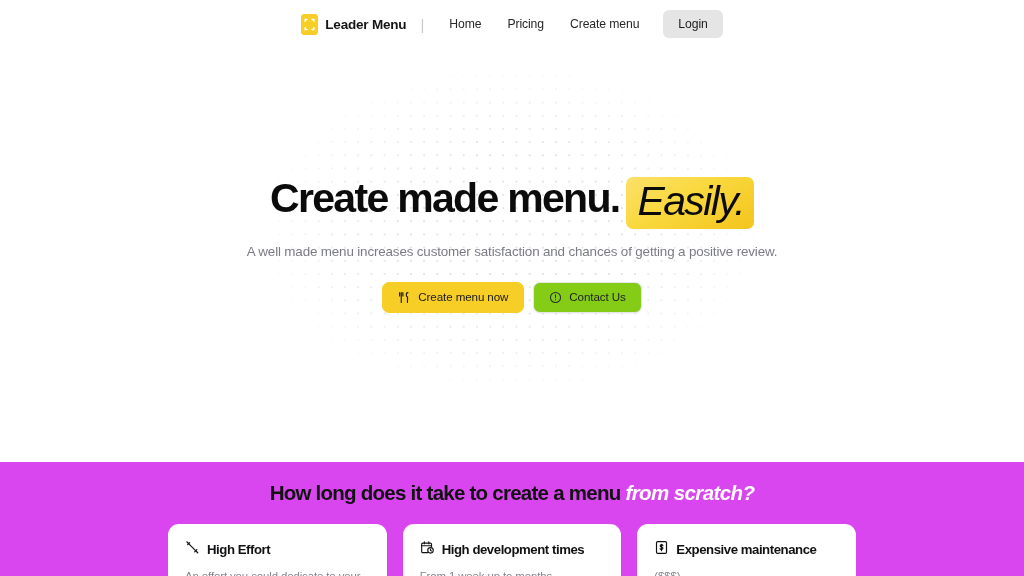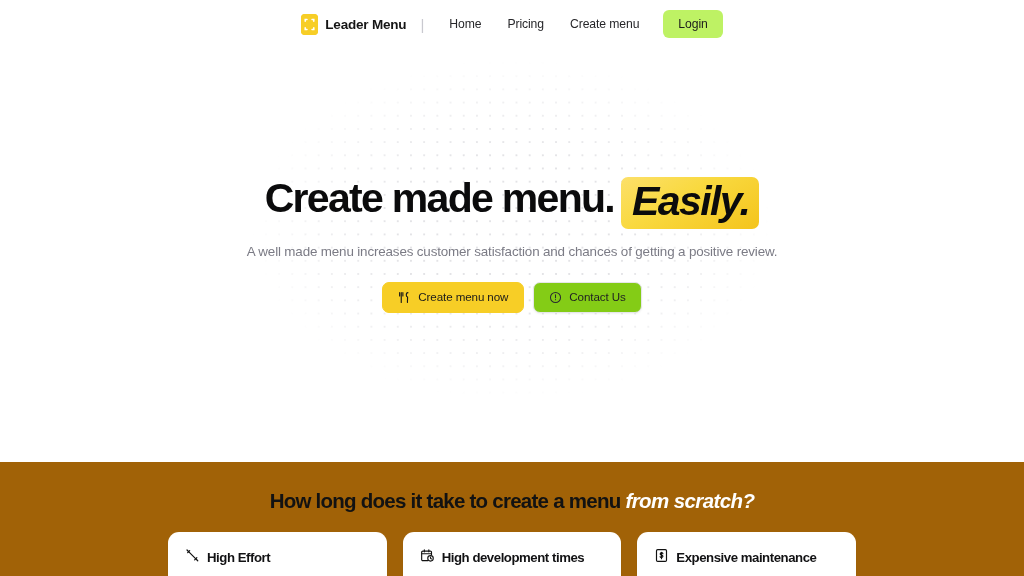--- a/index.html
+++ b/index.html
@@ -80,21 +80,21 @@
     text-decoration: none;
     padding: 6px 13px;
     white-space: nowrap;
     cursor: pointer;
     background: none;
     border: none;
     font-family: inherit;
   }
   .nav-login {
     margin-left: 11px;
-    background: #bef264;
+    background: #e5e5e5;
     color: #1c1c1c;
     font-size: 12.2px;
     font-weight: 500;
     letter-spacing: -0.1px;
     border: none;
     border-radius: 6px;
     padding: 7px 15px;
     cursor: pointer;
     font-family: inherit;
     white-space: nowrap;
@@ -136,21 +136,21 @@
     white-space: nowrap;
     display: block;
   }
   .hl {
     display: inline-block;
     background: linear-gradient(150deg, #FCE06A 0%, #F9D93F 42%, #F4C41C 100%);
     border-radius: 7px;
     padding: 4px 10px 7px 11px;
     margin-left: 7px;
     font-style: italic;
-    font-weight: 700;
+    font-weight: 400;
     letter-spacing: -1.6px;
     color: #0b0b0c;
     vertical-align: baseline;
     position: relative;
     top: 3px;
   }
   .hero-sub {
     margin: 16px auto 0;
     width: 580px;
     font-size: 13.4px;
@@ -189,22 +189,22 @@
     border: 1px solid #e6e6ea;
     color: #1f1f23;
     box-shadow: 0 1px 2px rgba(16,16,20,0.05);
   }
   .btn svg { display: block; flex: none; }
 
   
   .yellow-section {
     position: relative;
     height: 114px;
-    background: #a16207;
-    padding-top: 28px;
+    background: #d946ef;
+    padding-top: 20px;
     overflow: hidden;
   }
   .section-title {
     text-align: center;
     font-size: 20.5px;
     font-weight: 800;
     letter-spacing: -0.75px;
     color: #121212;
     white-space: nowrap;
     line-height: 1.1;

